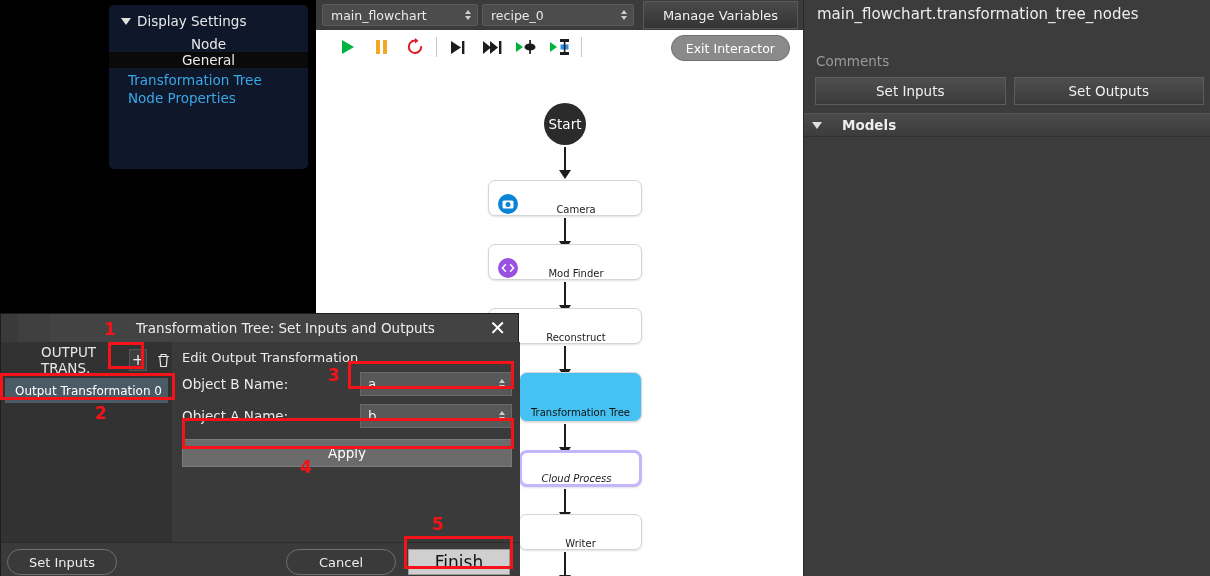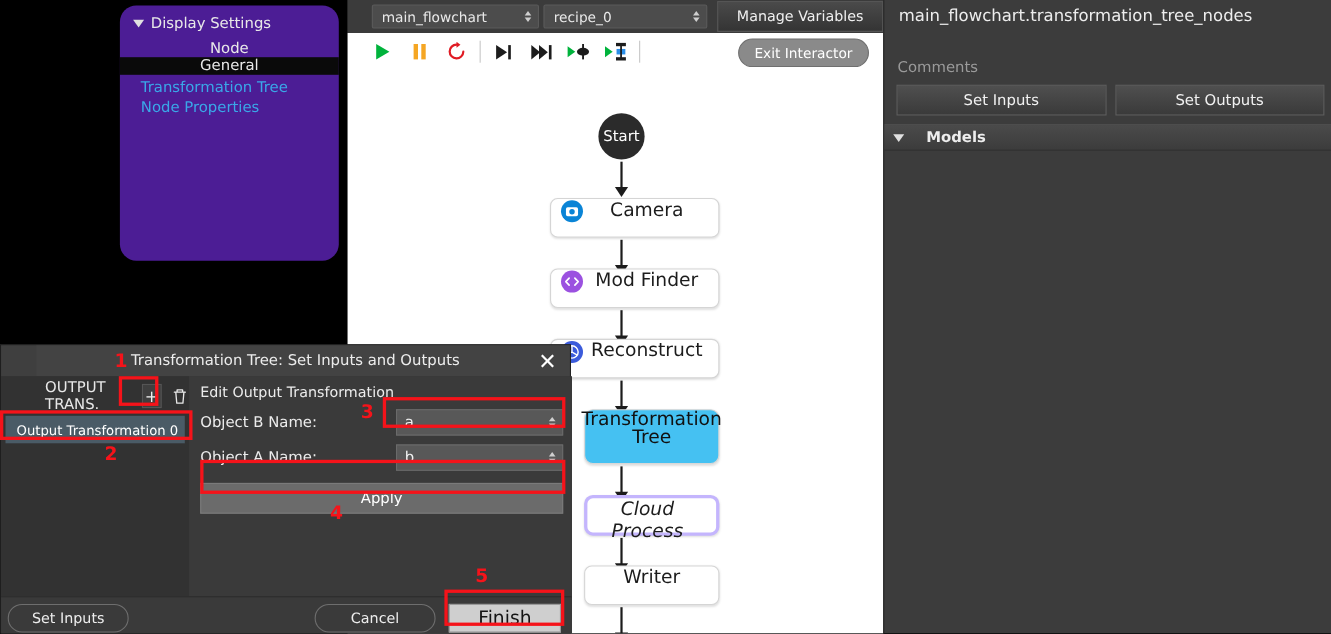--- a/index.html
+++ b/index.html
@@ -12,22 +12,22 @@
   #root { position: relative; width: 1210px; height: 576px; }
 
   
   .viewport-left {
     position: absolute; left: 0; top: 0; width: 316px; height: 576px;
     background: #000000;
   }
 
   
   .display-settings {
-    position: absolute; left: 109px; top: 5px; width: 199px; height: 232px;
-    background: #4c1d95; border-radius: 15px;
+    position: absolute; left: 109px; top: 5px; width: 199px; height: 164px;
+    background: #0f172a; border-radius: 5px;
   }
   .ds-header {
     display: flex; align-items: center; gap: 6px;
     padding: 6px 0 0 12px; height: 26px;
     color: #e8e8e8; font-size: 13.5px;
   }
   .caret-down {
     width: 0; height: 0;
     border-left: 5.5px solid transparent;
     border-right: 5.5px solid transparent;
@@ -48,21 +48,21 @@
   }
 
   
   .center-col {
     position: absolute; left: 316px; top: 0; width: 487px; height: 576px;
     background: #3b3b3b;
   }
   .top-bar {
     position: absolute; left: 0; top: 0; width: 487px; height: 30px;
     background: #3b3b3b; display: flex; align-items: center; gap: 4px;
-    padding-left: 22px;
+    padding-left: 6px;
   }
   .combo {
     position: relative; height: 22px; background: #4c4c4c;
     border: 1px solid #5a5a5a; border-radius: 2px;
     display: flex; align-items: center;
     color: #e9e9e9; font-size: 12.5px; padding-left: 8px;
   }
   .combo.c1 { width: 156px; }
   .combo.c2 { width: 152px; }
   .spin {
@@ -108,24 +108,23 @@
   .flow { position: absolute; left: 0; top: 34px; width: 487px; height: 512px; }
   .start-node {
     position: absolute; left: 228px; top: 39px;
     width: 42px; height: 42px; border-radius: 50%;
     background: #2b2b2b; color: #ffffff; font-size: 13.5px;
     display: flex; align-items: center; justify-content: center;
   }
   .node {
     position: absolute; left: 172px; width: 154px; height: 36px;
     background: #ffffff; border: 1px solid #d5d5d5; border-radius: 7px;
-    display: flex; align-items: flex-start;
-    color: #1c1c1c; font-size: 17px;
+    display: flex; align-items: flex-end;
+    color: #1c1c1c; font-size: 10px;
     box-shadow: 0 1px 2px rgba(0,0,0,0.12);
-    margin-left: 12px;
   }
   .node .lbl { flex: 1; text-align: center; padding-right: 8px; }
   .node .nicon { margin-left: 8px; width: 22px; height: 22px; }
   .node.tt {
     left: 203px; width: 123px; height: 50px;
     background: #45c1f2; border-color: #d8d8d8; border-radius: 8px;
     justify-content: center; text-align: center; line-height: 17px;
     color: #111;
   }
   .node.cp {
@@ -172,21 +171,21 @@
     display: flex; align-items: center; justify-content: center;
   }
 
   
   .dialog {
     position: absolute; left: 0; top: 313px; width: 519px; height: 263px;
     background: #3a3a3a; border: 1px solid #1e1e1e;
   }
   .dlg-titlebar {
     position: relative; height: 28px; background: #3f3f3f;
-    display: flex; align-items: center;
+    display: flex; align-items: center; margin-left: 17px;
   }
   .dlg-titlebar .strip {
     position: absolute; left: 32px; top: 0; right: 0; height: 28px;
     background: #434343;
   }
   .dlg-title {
     position: absolute; left: 118px; top: 50%; transform: translateY(-50%);
     color: #ececec; font-size: 13.5px; z-index: 2;
   }
   .dlg-close {

